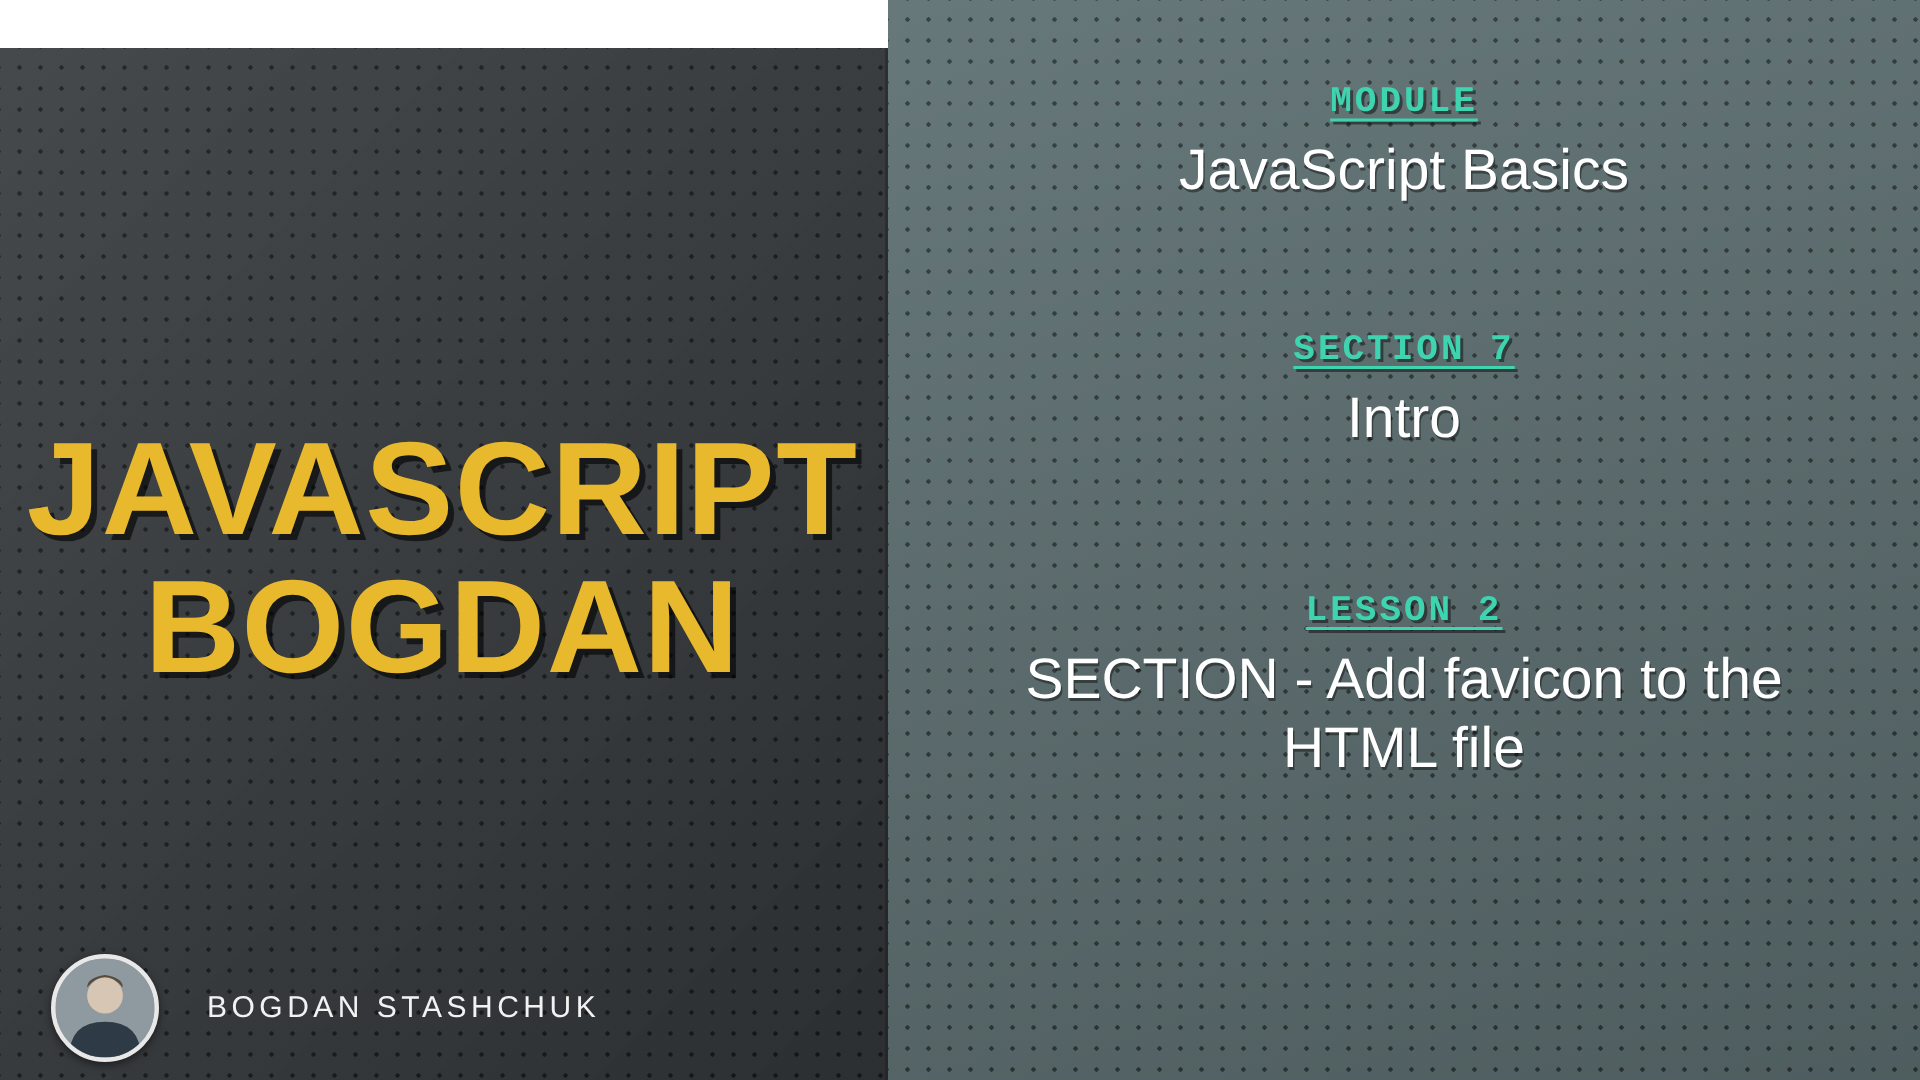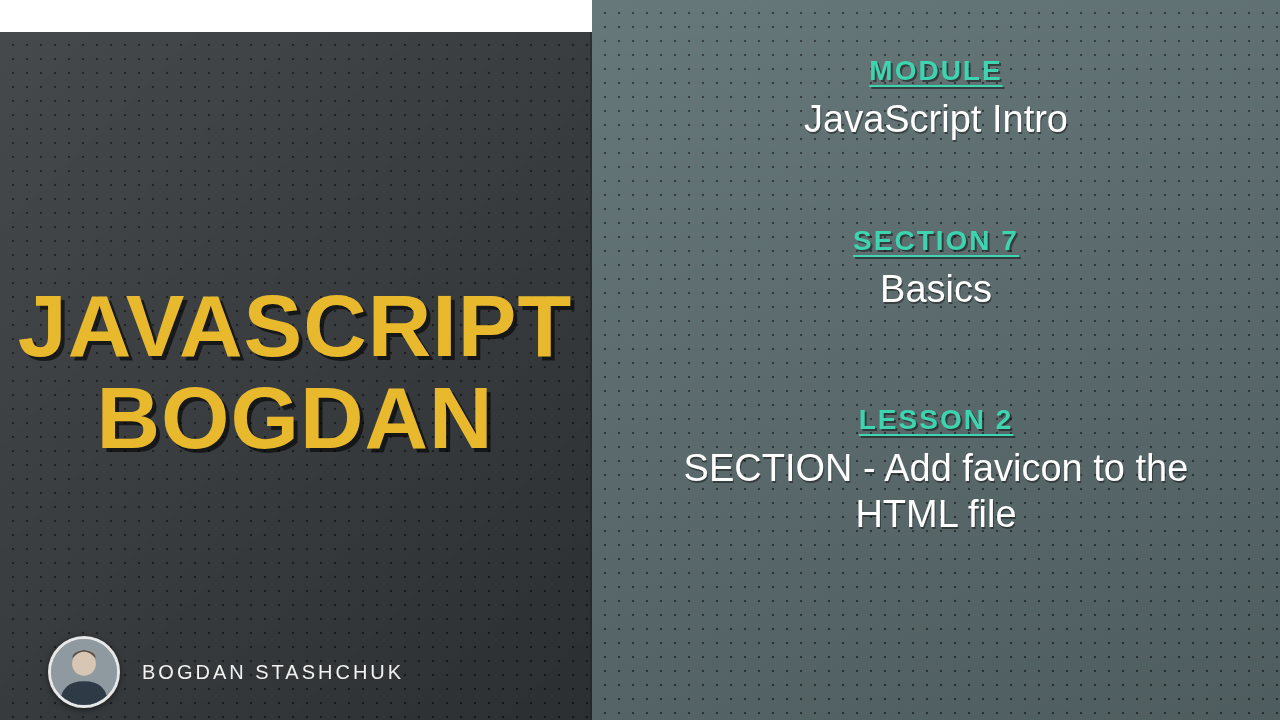--- a/index.html
+++ b/index.html
@@ -38,48 +38,49 @@
     letter-spacing: 1px;
     color: #e8b92d;
     text-align: center;
     line-height: 1.05;
     text-shadow: 4px 4px 0 rgba(0,0,0,0.6);
     font-family: Impact, "Arial Black", sans-serif;
     margin-top: -40px;
   }
   .author-row {
     position: absolute;
-    left: 48px; bottom: 44px;
-    display: flex; align-items: center; gap: 22px;
+    left: 34px; bottom: 44px;
+    display: flex; align-items: center; gap: 32px;
   }
   .avatar {
     width: 72px; height: 72px; border-radius: 50%;
     border: 3px solid #e8e8e8;
     background: #9aa0a4;
     overflow: hidden;
     display: flex; align-items: flex-end; justify-content: center;
     box-shadow: 0 2px 6px rgba(0,0,0,0.5);
   }
   .avatar svg { width: 100%; height: 100%; display: block; }
   .author-name {
     color: #f2f2f2;
     font-size: 20px;
     letter-spacing: 3px;
     font-weight: 500;
   }
   .block { text-align: center; }
   .label {
     color: #3fd4b0;
-    font-size: 28px;
+    font-size: 24px;
     font-weight: 800;
     letter-spacing: 2px;
     text-decoration: underline;
     text-underline-offset: 5px;
     text-decoration-thickness: 2px;
     text-shadow: 2px 2px 0 rgba(0,0,0,0.45);
+    font-family: Liberation Mono, monospace;
   }
   .value-lg {
     color: #ffffff;
     font-size: 38px;
     font-weight: 400;
     margin-top: 10px;
     text-shadow: 1px 2px 0 rgba(0,0,0,0.4);
     line-height: 1.2;
   }
   .gap-1 { height: 82px; }
@@ -103,26 +104,26 @@
           <path d="M23 21 Q36 6 49 21 Q49 14 36 12 Q23 14 23 21 Z" fill="#5a4a3a"></path>
         </svg>
       </div>
       <div class="author-name">BOGDAN STASHCHUK</div>
     </div>
   </div>
 
   <div class="right">
     <div class="block">
       <div class="label">MODULE</div>
-      <div class="value-lg">JavaScript Intro</div>
+      <div class="value-lg">JavaScript Basics</div>
     </div>
     <div class="gap-1"></div>
     <div class="block">
       <div class="label">SECTION 7</div>
-      <div class="value-lg">Basics</div>
+      <div class="value-lg">Intro</div>
     </div>
     <div class="gap-2"></div>
     <div class="block">
       <div class="label">LESSON 2</div>
       <div class="value-lg" style="max-width:520px">SECTION - Add favicon to the HTML file</div>
     </div>
   </div>
 </div>
 
 </body></html>

